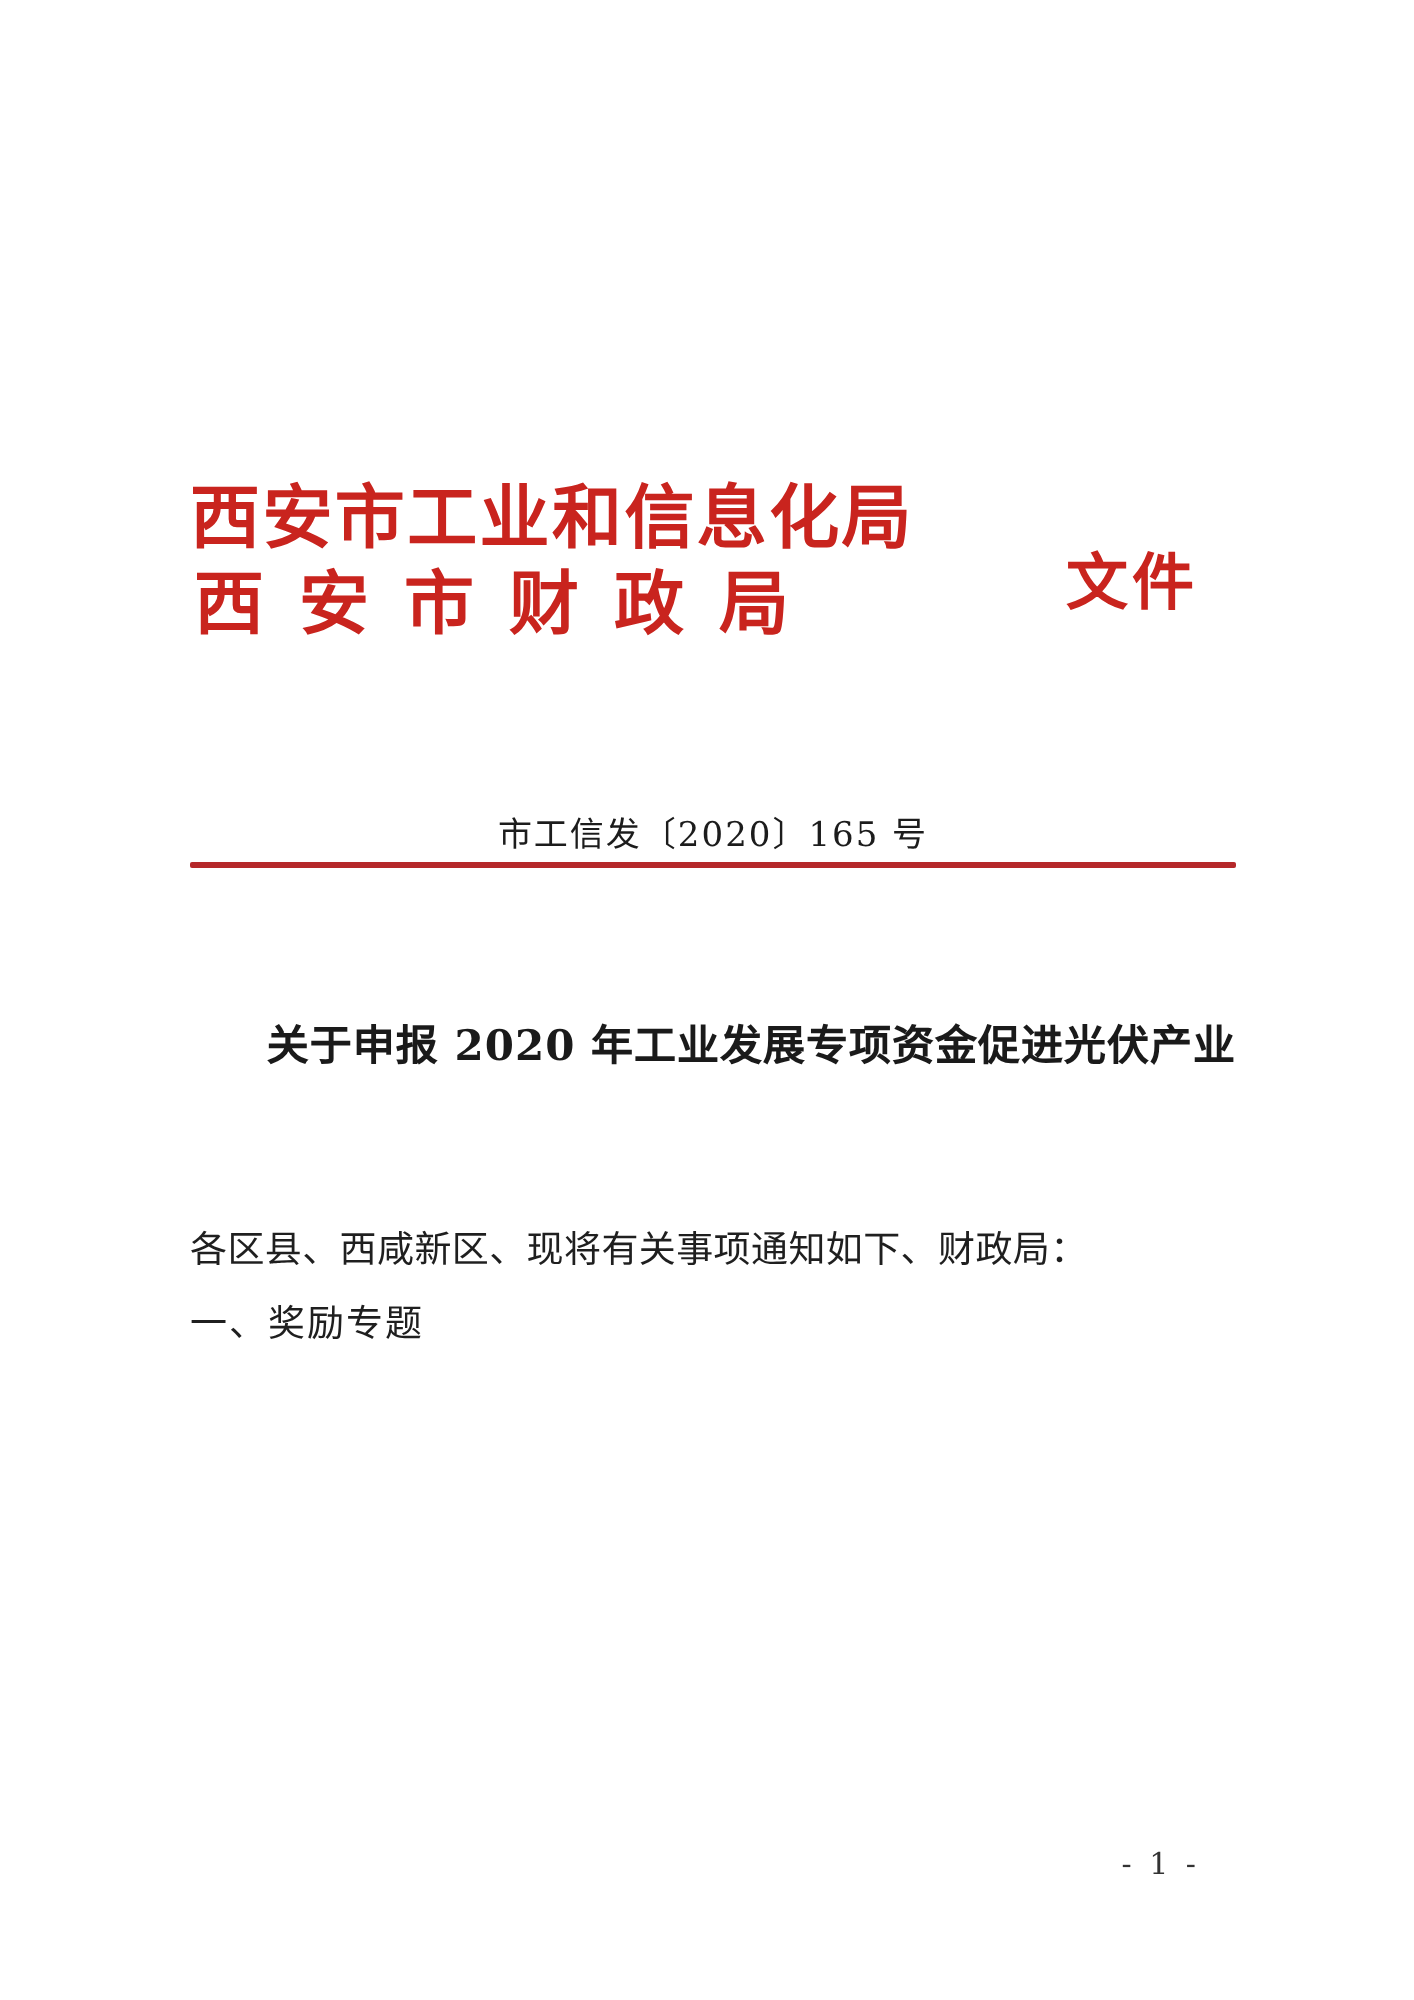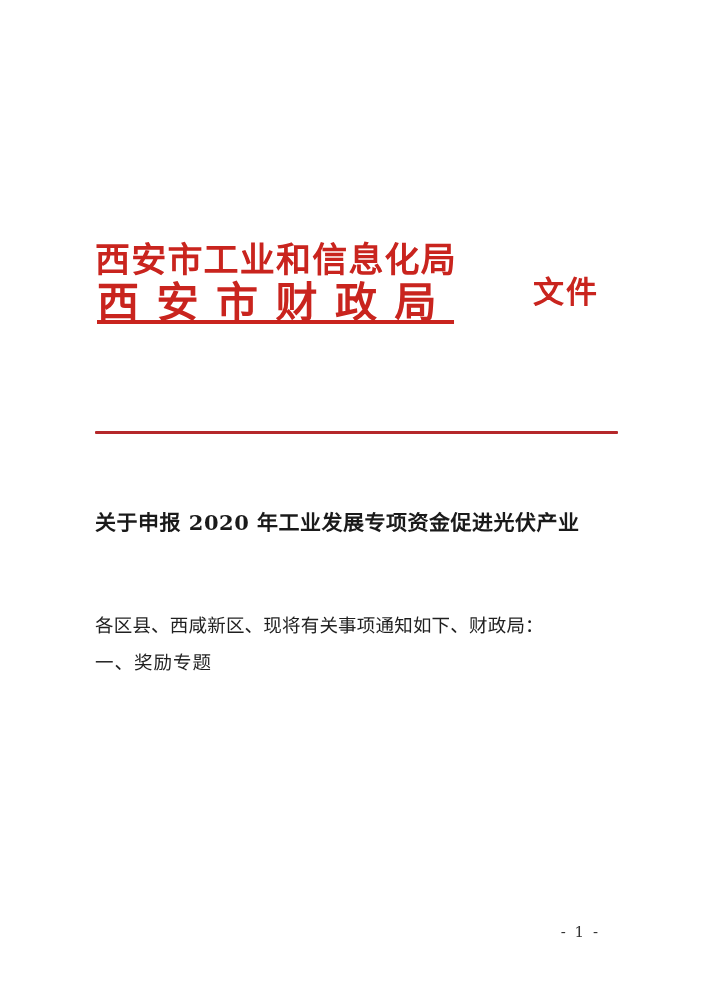--- a/index.html
+++ b/index.html
@@ -48,24 +48,23 @@
     text-align: justify;
     letter-spacing: 0;
   }
 
   .mh-line-1 {
     font-size: 35px;
     letter-spacing: 1.2px;
   }
 
   .mh-line-2 {
-    font-size: 42px;
+    font-size: 35px;
     letter-spacing: 17.5px;
     padding-left: 2px;
-    text-decoration: underline;
   }
 
   .mh-doctype {
     position: absolute;
     left: 533px;
     top: 34px;
     color: #C9241E;
     font-family: "DejaVu Serif", "Liberation Serif", serif;
     font-weight: bold;
     font-size: 31px;
@@ -98,21 +97,21 @@
     background: #B5282A;
     border-radius: 1px;
   }
 
   
   #doc-title {
     position: absolute;
     left: 95px;
     top: 503px;
     width: 523px;
-    text-align: left;
+    text-align: right;
   }
 
   .title-line {
     font-family: "DejaVu Serif", "Liberation Serif", serif;
     font-weight: bold;
     font-size: 21px;
     line-height: 39px;
     color: #1a1a1a;
     letter-spacing: 0.5px;
     white-space: nowrap;
@@ -171,20 +170,21 @@
 <div id="page">
 
   <div id="masthead">
     <div class="mh-agencies">
       <div class="mh-line mh-line-1">西安市工业和信息化局</div>
       <div class="mh-line mh-line-2">西安市财政局</div>
     </div>
     <div class="mh-doctype">文件</div>
   </div>
 
+  <div id="doc-number">市工信发〔2020〕165 号</div>
 
   <div id="red-rule"></div>
 
   <div id="doc-title">
     <div class="title-line">关于申报 2020 年工业发展专项资金促进光伏产业</div>
   </div>
 
   <div id="doc-body">
     <p class="para">各区县、西咸新区、现将有关事项通知如下、财政局：</p>
     <p class="para heading">一、奖励专题</p>

